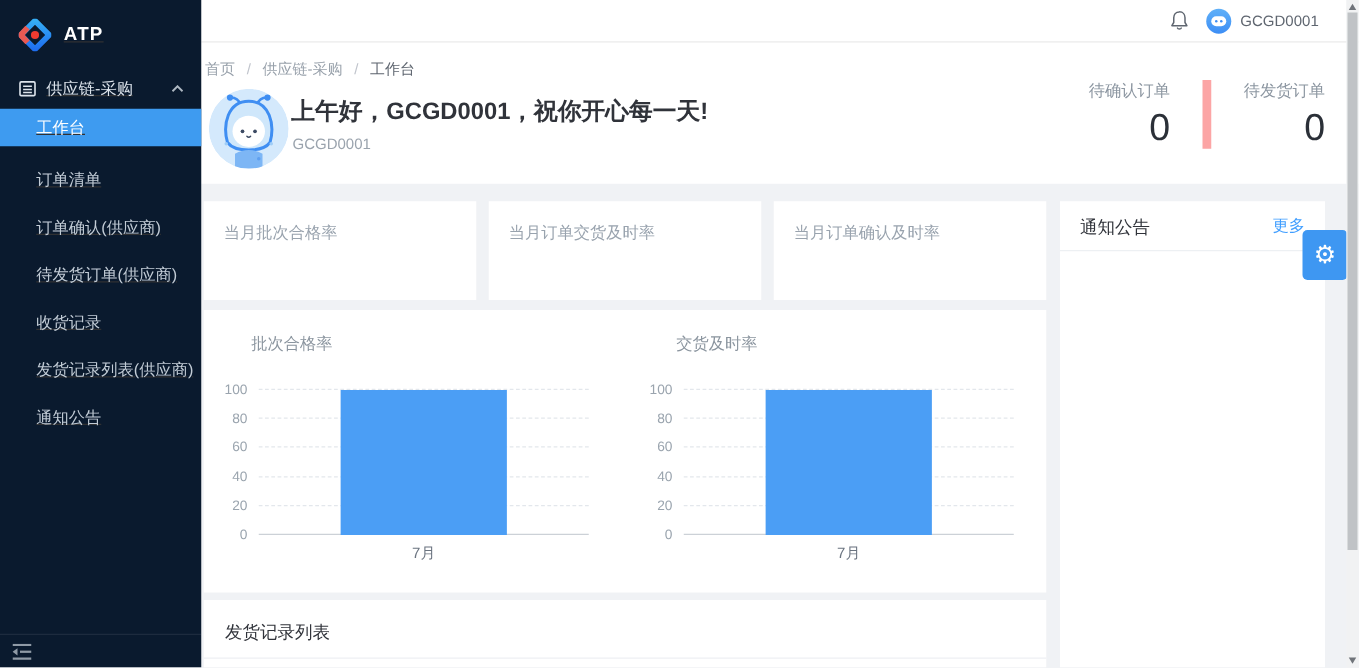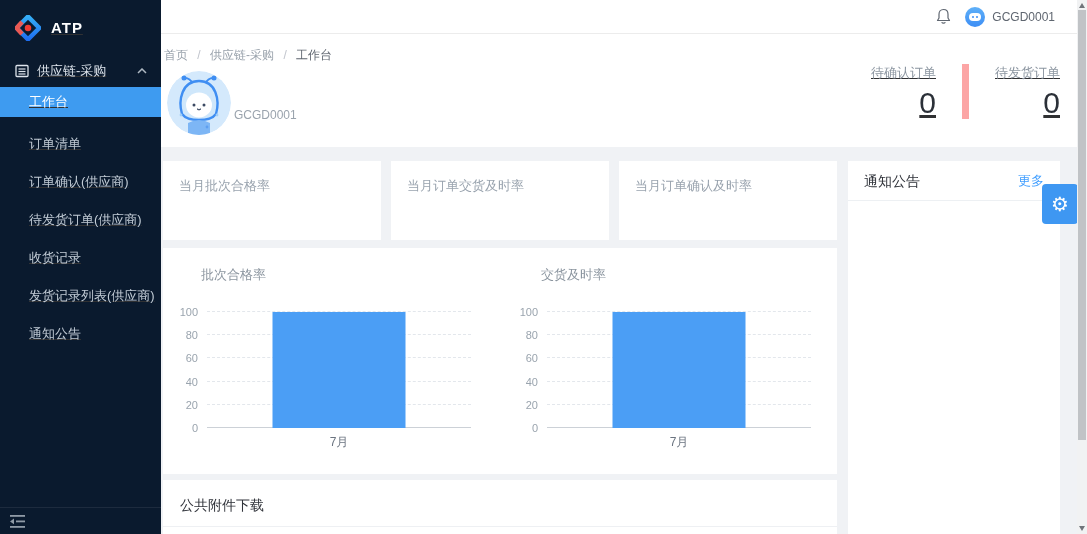--- a/index.html
+++ b/index.html
@@ -26,21 +26,21 @@
 
   
   .header-band { position:absolute; left:161px; right:0; top:34px; height:113px; background:#fff; z-index:1; }
   .breadcrumb { position:absolute; left:3px; top:13px; font-size:12px; color:#98a1ab; }
   .breadcrumb .sep { margin:0 6px; color:#c0c4cc; }
   .breadcrumb .bc-last { color:#5f6670; }
   .avatar-lg { position:absolute; left:6px; top:37px; width:64px; height:64px; border-radius:50%; overflow:hidden; }
   .greet-title { position:absolute; left:72px; top:42px; font-size:19px; font-weight:bold; color:#30333a; }
   .greet-sub { position:absolute; left:73px; top:74px; font-size:12px; color:#9aa3ad; }
   .hstats { position:absolute; right:27px; top:30px; display:flex; }
-  .hstat { min-width:82px; text-align:right; padding-left:26px; cursor:pointer;text-decoration:underline; }
+  .hstat { min-width:82px; text-align:right; padding-left:26px; cursor:pointer; }
   .hstat + .hstat { border-left:7px solid #fca5a5; margin-left:26px; }
   .hstat-label { font-size:13px; color:#8c96a1; }
   .hstat-value { font-size:30px; color:#2b3038; margin-top:4px; line-height:1.1; }
 
   
   .content { position:absolute; left:161px; top:147px; right:0; bottom:0; background:#f0f2f5; overflow:hidden; }
   .card { position:absolute; background:#fff; }
   .stat-card { top:14px; width:218px; height:79px; padding:16px; }
   .stat-card .sc-title { font-size:13px; color:#99a3ae; }
   .sc-0 { left:2px; } .sc-1 { left:230px; } .sc-2 { left:458px; }
@@ -165,20 +165,21 @@
       <ellipse cx="32" cy="34" rx="13" ry="12.5" fill="#ffffff"></ellipse>
       <circle cx="27" cy="34" r="1.5" fill="#3c4a63"></circle>
         <circle cx="37" cy="34" r="1.5" fill="#3c4a63"></circle>
       <path d="M30.5 38 Q32 39.6 33.5 38" stroke="#3c4a63" stroke-width="1.1" fill="none" stroke-linecap="round"></path>
       <path d="M21 52 Q32 46 43 52 L43 64 L21 64 Z" fill="#7db6f5"></path>
       <circle cx="14" cy="44" r="1.4" fill="#9fcdf7"></circle>
         <circle cx="50" cy="44" r="1.4" fill="#9fcdf7"></circle>
         <circle cx="40" cy="56" r="1.4" fill="#5e9ff0"></circle>
     </svg>
   </div>
+  <div class="greet-title">上午好，GCGD0001，祝你开心每一天!</div>
   <div class="greet-sub">GCGD0001</div>
 
   <div class="hstats">
     <div class="hstat">
       <div class="hstat-label">待确认订单</div>
       <div class="hstat-value">0</div>
     </div>
     <div class="hstat">
       <div class="hstat-label">待发货订单</div>
       <div class="hstat-value">0</div>
@@ -233,21 +234,21 @@
           <span class="ytick" style="bottom: 80%;">80</span>
           <div class="gridline" style="bottom: 100%;"></div>
           <span class="ytick" style="bottom: 100%;">100</span>
           <div class="bar" style="height: 100%; background: rgb(75, 158, 245);"></div>
           <div class="xtick">7月</div>
         </div>
     </div>
   </div>
 
   <div class="card attach-card">
-    <div class="attach-header">公共附件下载</div>
+    <div class="attach-header">发货记录列表</div>
   </div>
 
   <div class="card notice-panel">
     <div class="notice-header">
       <span class="notice-title">通知公告</span>
       <span class="notice-more">更多</span>
     </div>
   </div>
 
 </div>

